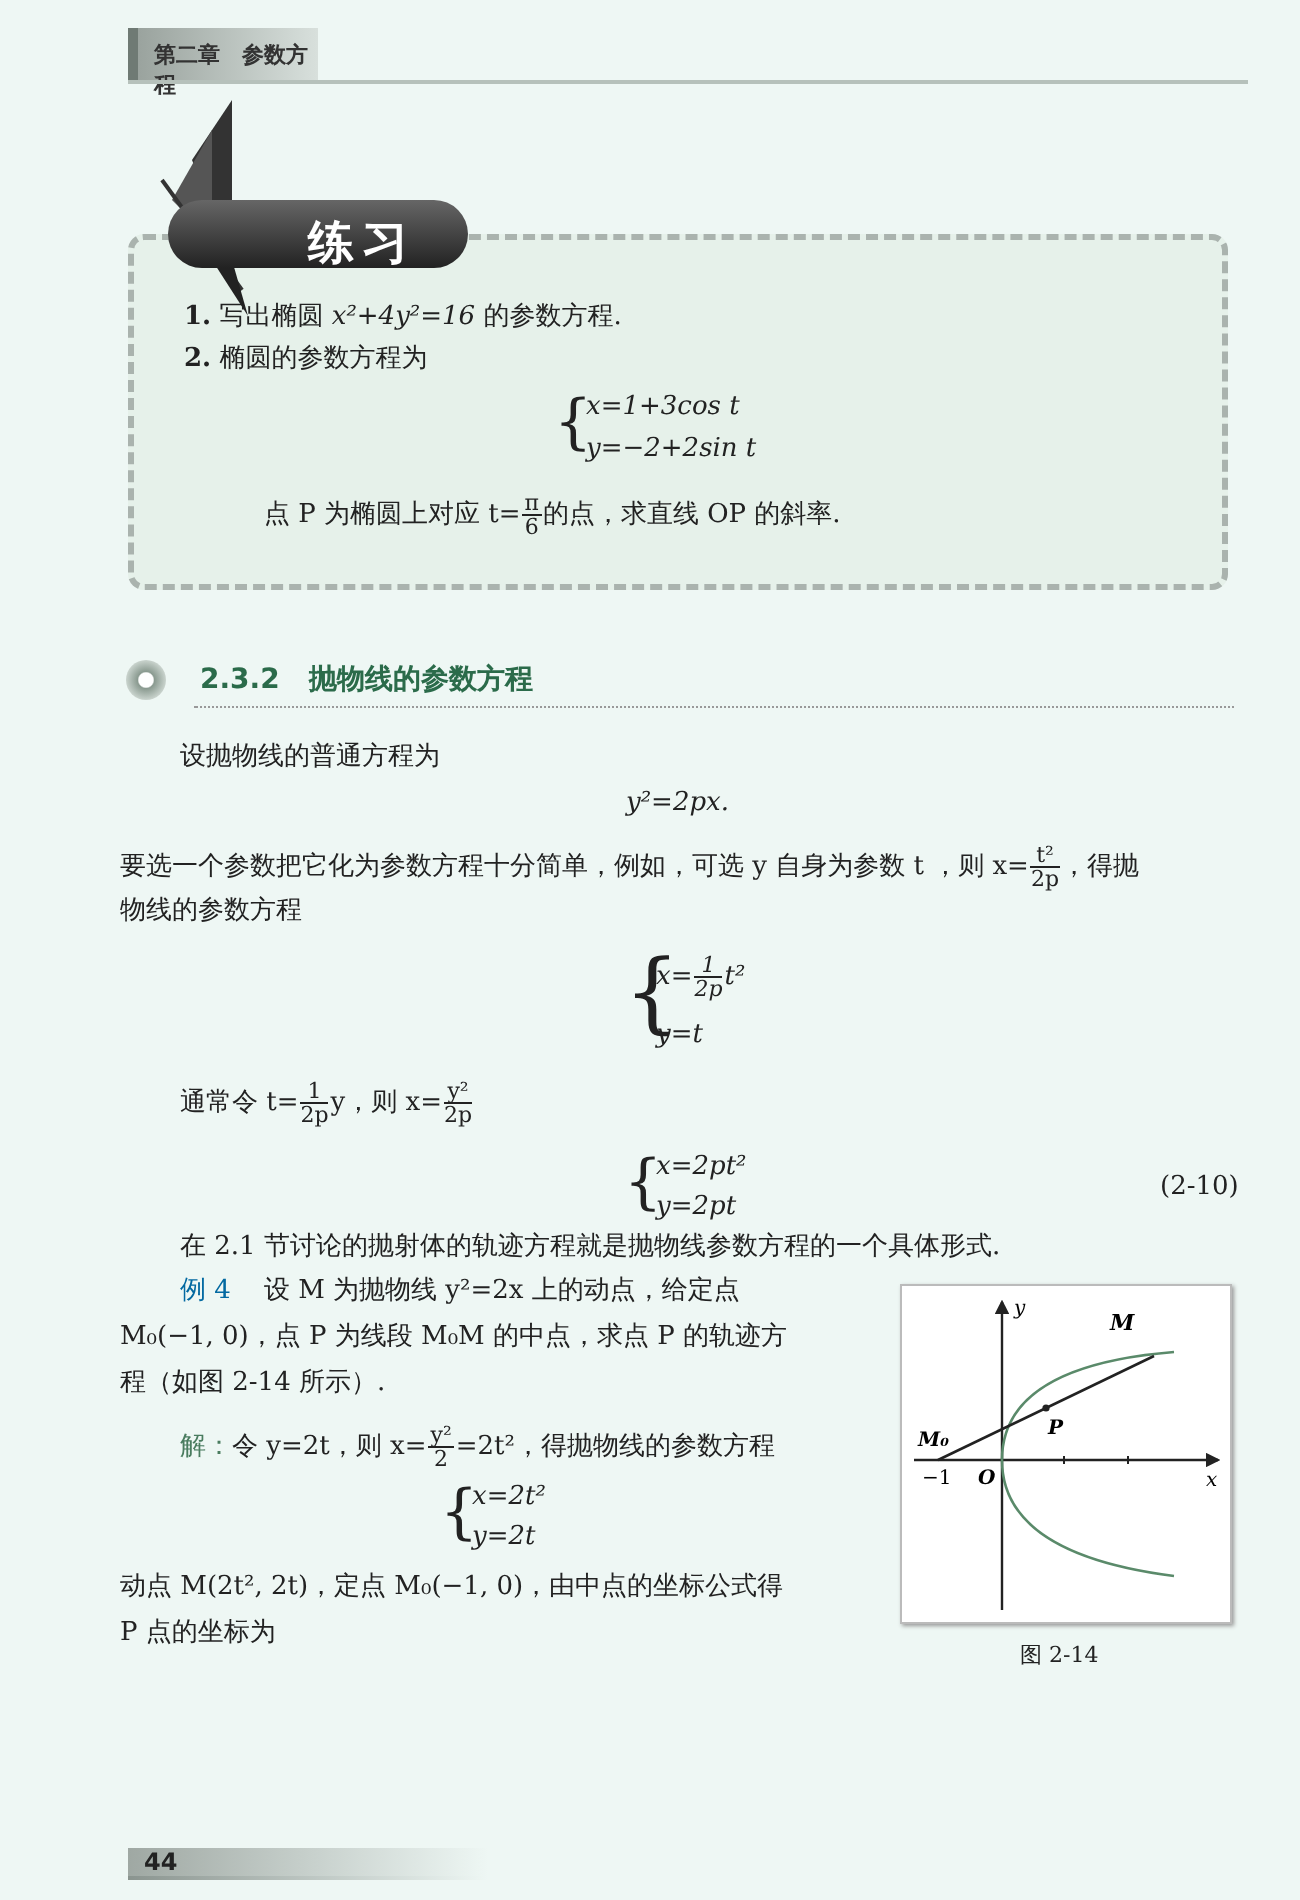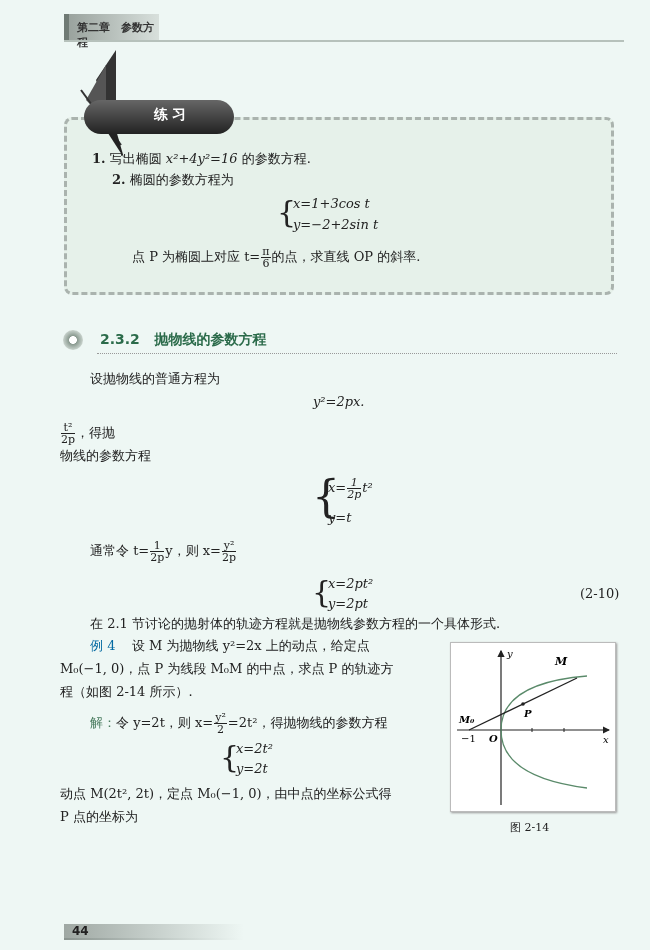--- a/index.html
+++ b/index.html
@@ -4,21 +4,21 @@
 <style>
   html,body{margin:0;padding:0;}
   body{width:650px;height:950px;background:#eef7f4;position:relative;overflow:hidden;
        font-family:"DejaVu Serif","Liberation Serif",serif;color:#222;}
   .abs{position:absolute;}
   .hdr{left:64px;top:14px;width:90px;height:26px;background:linear-gradient(90deg,#9aa39e,#d8e0dc);border-left:5px solid #6f7a74;}
   .hdr span{position:absolute;left:8px;top:6px;font-size:11px;font-weight:bold;color:#333;font-family:"DejaVu Sans",sans-serif;}
   .hdr-line{left:64px;top:40px;width:560px;height:2px;background:#b6c1bb;}
   .ex-box{left:64px;top:117px;width:550px;height:178px;border:3px dashed #aab3ae;border-radius:8px;background:#e6f1ea;box-sizing:border-box;}
   .ex-tag{left:84px;top:100px;width:150px;height:34px;border-radius:17px;background:linear-gradient(#666,#222);}
-  .ex-tag span{position:absolute;left:70px;top:6px;color:#fff;font-size:14px;font-weight:bold;font-family:"DejaVu Sans",sans-serif;letter-spacing:4px;}
+  .ex-tag span{position:absolute;left:70px;top:6px;color:#fff;font-size:23px;font-weight:bold;font-family:"DejaVu Sans",sans-serif;letter-spacing:4px;}
   .ex-deco{left:76px;top:50px;}
   .t{font-size:13px;line-height:18px;white-space:nowrap;}
   .b{font-weight:bold;}
   .i{font-style:italic;}
   .frac{display:inline-block;vertical-align:middle;text-align:center;font-size:11px;line-height:11px;margin:0 1px;}
   .frac .n{display:block;border-bottom:1px solid #222;padding:0 1px;}
   .frac .d{display:block;}
   .brace{font-size:30px;line-height:30px;font-weight:100;}
   .sec-icon{left:63px;top:330px;width:20px;height:20px;border-radius:50%;background:radial-gradient(circle,#fff 25%,#8a9a90 30%,#c9d3cd 70%);}
   .sec-title{left:100px;top:331px;font-size:14px;font-weight:bold;color:#2b6b4a;font-family:"DejaVu Sans",sans-serif;}
@@ -45,41 +45,41 @@
   <polygon points="40,80 48,108 30,80" fill="#222"></polygon>
 </svg>
 <div class="abs ex-tag">
     <span>练习</span>
   </div>
 
 <div class="abs t" style="left:92px;top:150px;">
   <span class="b">1.</span>
   <span>写出椭圆 </span><span class="i">x²+4y²=16</span><span> 的参数方程.</span>
 </div>
-<div class="abs t" style="left:92px;top:171px;margin-left:20px;">
+<div class="abs t" style="left:92px;top:171px;">
   <span class="b">2.</span>
   <span>椭圆的参数方程为</span>
 </div>
 <div class="abs" style="left:285px;top:195px;">
   <span class="abs brace" style="left:-8px;top:2px;">{</span>
   <div class="t i" style="position:absolute;left:8px;top:0;">x=1+3cos t</div>
   <div class="t i" style="position:absolute;left:8px;top:21px;">y=−2+2sin t</div>
 </div>
 <div class="abs t" style="left:116px;top:246px;margin-left:16px;">
   <span>点 P 为椭圆上对应 t=</span><span class="frac"><span class="n">π</span><span class="d">6</span></span><span>的点，求直线 OP 的斜率.</span>
 </div>
 
 <div class="abs sec-icon"></div>
 <div class="abs sec-title"><span>2.3.2</span>&nbsp;&nbsp;&nbsp;<span>抛物线的参数方程</span></div>
 <div class="abs sec-line"></div>
 
 <div class="abs t" style="left:90px;top:370px;">设抛物线的普通方程为</div>
 <div class="abs t i" style="left:313px;top:393px;">y²=2px.</div>
 <div class="abs t" style="left:60px;top:422px;">
-  <span class="frac"><span class="n">t²</span><span class="d">2p</span></span><span>，得抛</span>
+  <span>要选一个参数把它化为参数方程十分简单，例如，可选 y 自身为参数 t ，则 x=</span><span class="frac"><span class="n">t²</span><span class="d">2p</span></span><span>，得抛</span>
 </div>
 <div class="abs t" style="left:60px;top:447px;">物线的参数方程</div>
 
 <div class="abs" style="left:320px;top:475px;">
   <span class="abs brace" style="left:-8px;top:0px;font-size:44px;line-height:44px;">{</span>
   <div class="t i" style="position:absolute;left:8px;top:2px;"><span>x=</span><span class="frac"><span class="n">1</span><span class="d">2p</span></span><span>t²</span></div>
   <div class="t i" style="position:absolute;left:8px;top:34px;">y=t</div>
 </div>
 
 <div class="abs t" style="left:90px;top:540px;">

